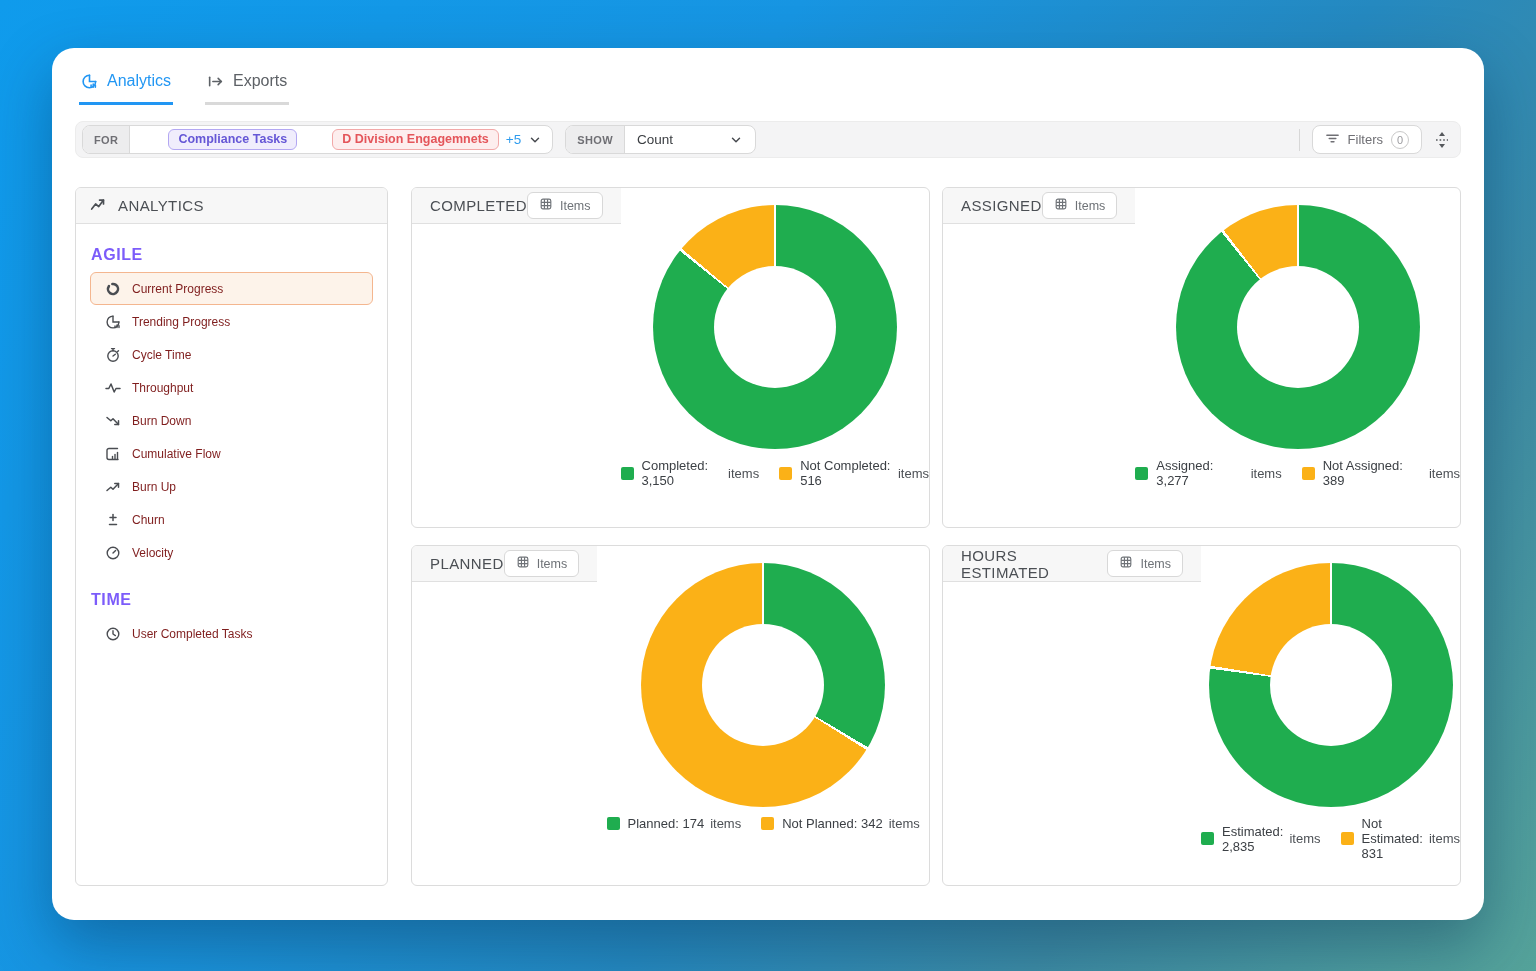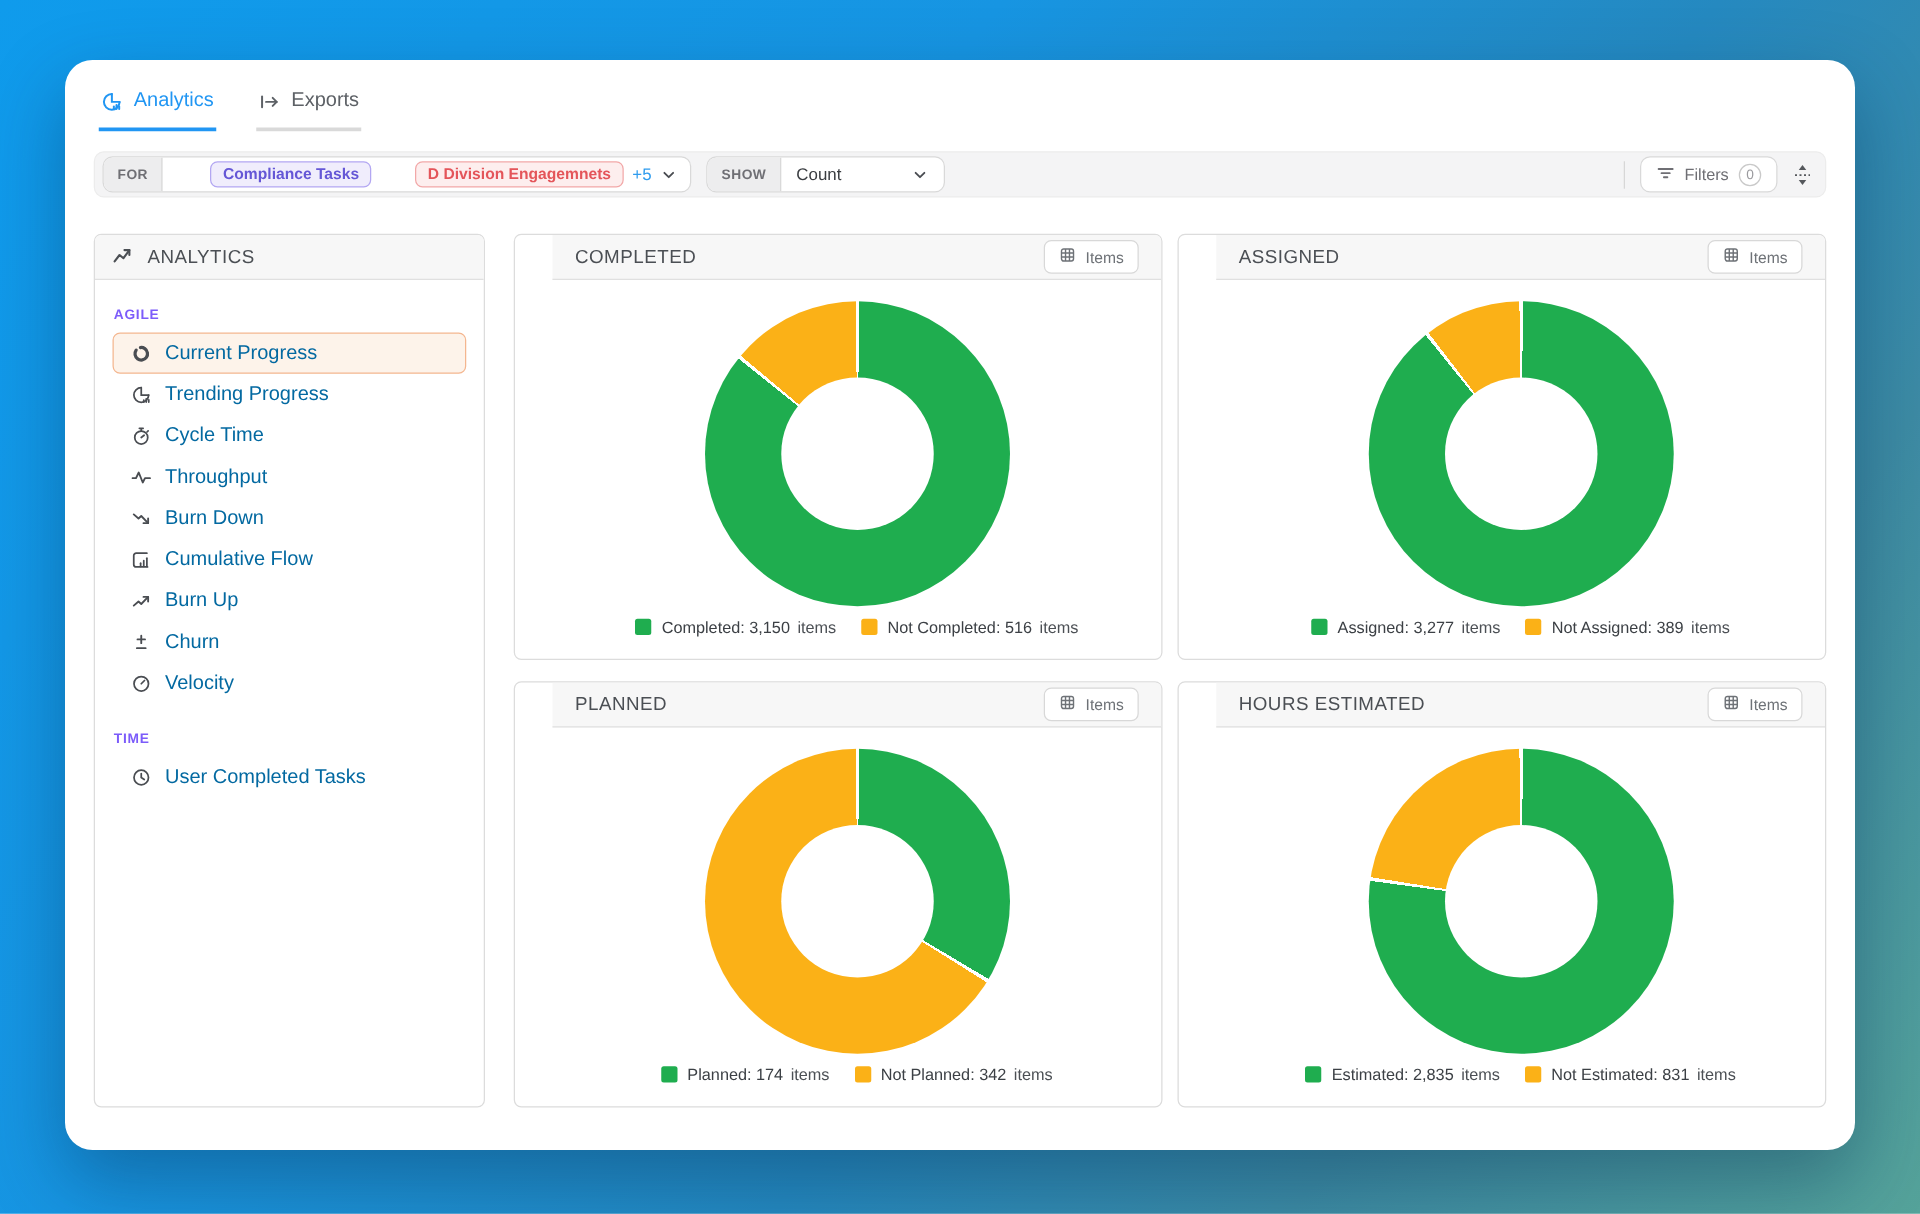--- a/index.html
+++ b/index.html
@@ -47,28 +47,28 @@
   .content { display:flex; gap:23px; margin-top:29px; height:699px; }
   .box { border:1px solid #dcdcdc; border-radius:6px; background:#fff; overflow:hidden; }
   .box-header {
     height:36px; background:#f7f7f7; border-bottom:1px solid #e0e0e0;
     display:flex; align-items:center; padding:0 14px; color:#4b4f54; font-size:15px; letter-spacing:.4px;
   }
   
   .sidebar { width:313px; height:699px; flex:none; }
   .sidebar .box-header { gap:10px; }
   .side-body { padding:12px 14px; }
-  .section-label { color:#7c5cfa; font-size:11px; font-weight:bold; letter-spacing:.6px; margin:10px 0 8px 1px; }
+  .section-label { color:#7c5cfa; font-size:16px; font-weight:bold; letter-spacing:.6px; margin:10px 0 8px 1px; }
   .section-label.second { margin-top:22px; }
-  .side-item { display:flex; align-items:center; gap:11px; height:33px; padding:0 14px; font-size:16px; color:#0369a1; border:1px solid transparent; border-radius:6px; cursor:pointer; }
+  .side-item { display:flex; align-items:center; gap:11px; height:33px; padding:0 14px; font-size:12px; color:#7f1d1d; border:1px solid transparent; border-radius:6px; cursor:pointer; }
   .side-item .icon { color:#4a4d52; display:flex; width:16px; justify-content:center; }
   .side-item.active { background:#fdf3ea; border-color:#f4b68f; }
   
   .grid { flex:1; display:grid; grid-template-columns:1fr 1fr; grid-template-rows:341px 341px; column-gap:12px; row-gap:17px; }
-  .card { display:flex; flex-direction:column;padding-left:30px; }
+  .card { display:flex; flex-direction:row; }
   .card .box-header { justify-content:space-between; padding:0 18px 0 18px; }
   .items-btn { background:#fff; border:1px solid #d8d8d8; border-radius:6px; height:27px; display:flex; align-items:center; gap:7px; padding:0 11px; color:#6e7277; font-size:12.5px; cursor:pointer; }
   .card-body { flex:1; display:flex; flex-direction:column; align-items:center; }
   .donut { width:244px; height:244px; border-radius:50%; margin-top:17px; position:relative; }
   .donut .hole { position:absolute; left:50%; top:50%; width:122px; height:122px; margin:-61px 0 0 -61px; border-radius:50%; background:#fff; }
   .legend { display:flex; gap:20px; margin-top:9px; align-items:center; }
   .legend-item { display:flex; align-items:center; gap:8px; font-size:13px; color:#3c4045; }
   .swatch { width:13px; height:13px; border-radius:2px; flex:none; }
   .legend .suffix { color:#4c5055; margin-left:-2px; }
 </style>

